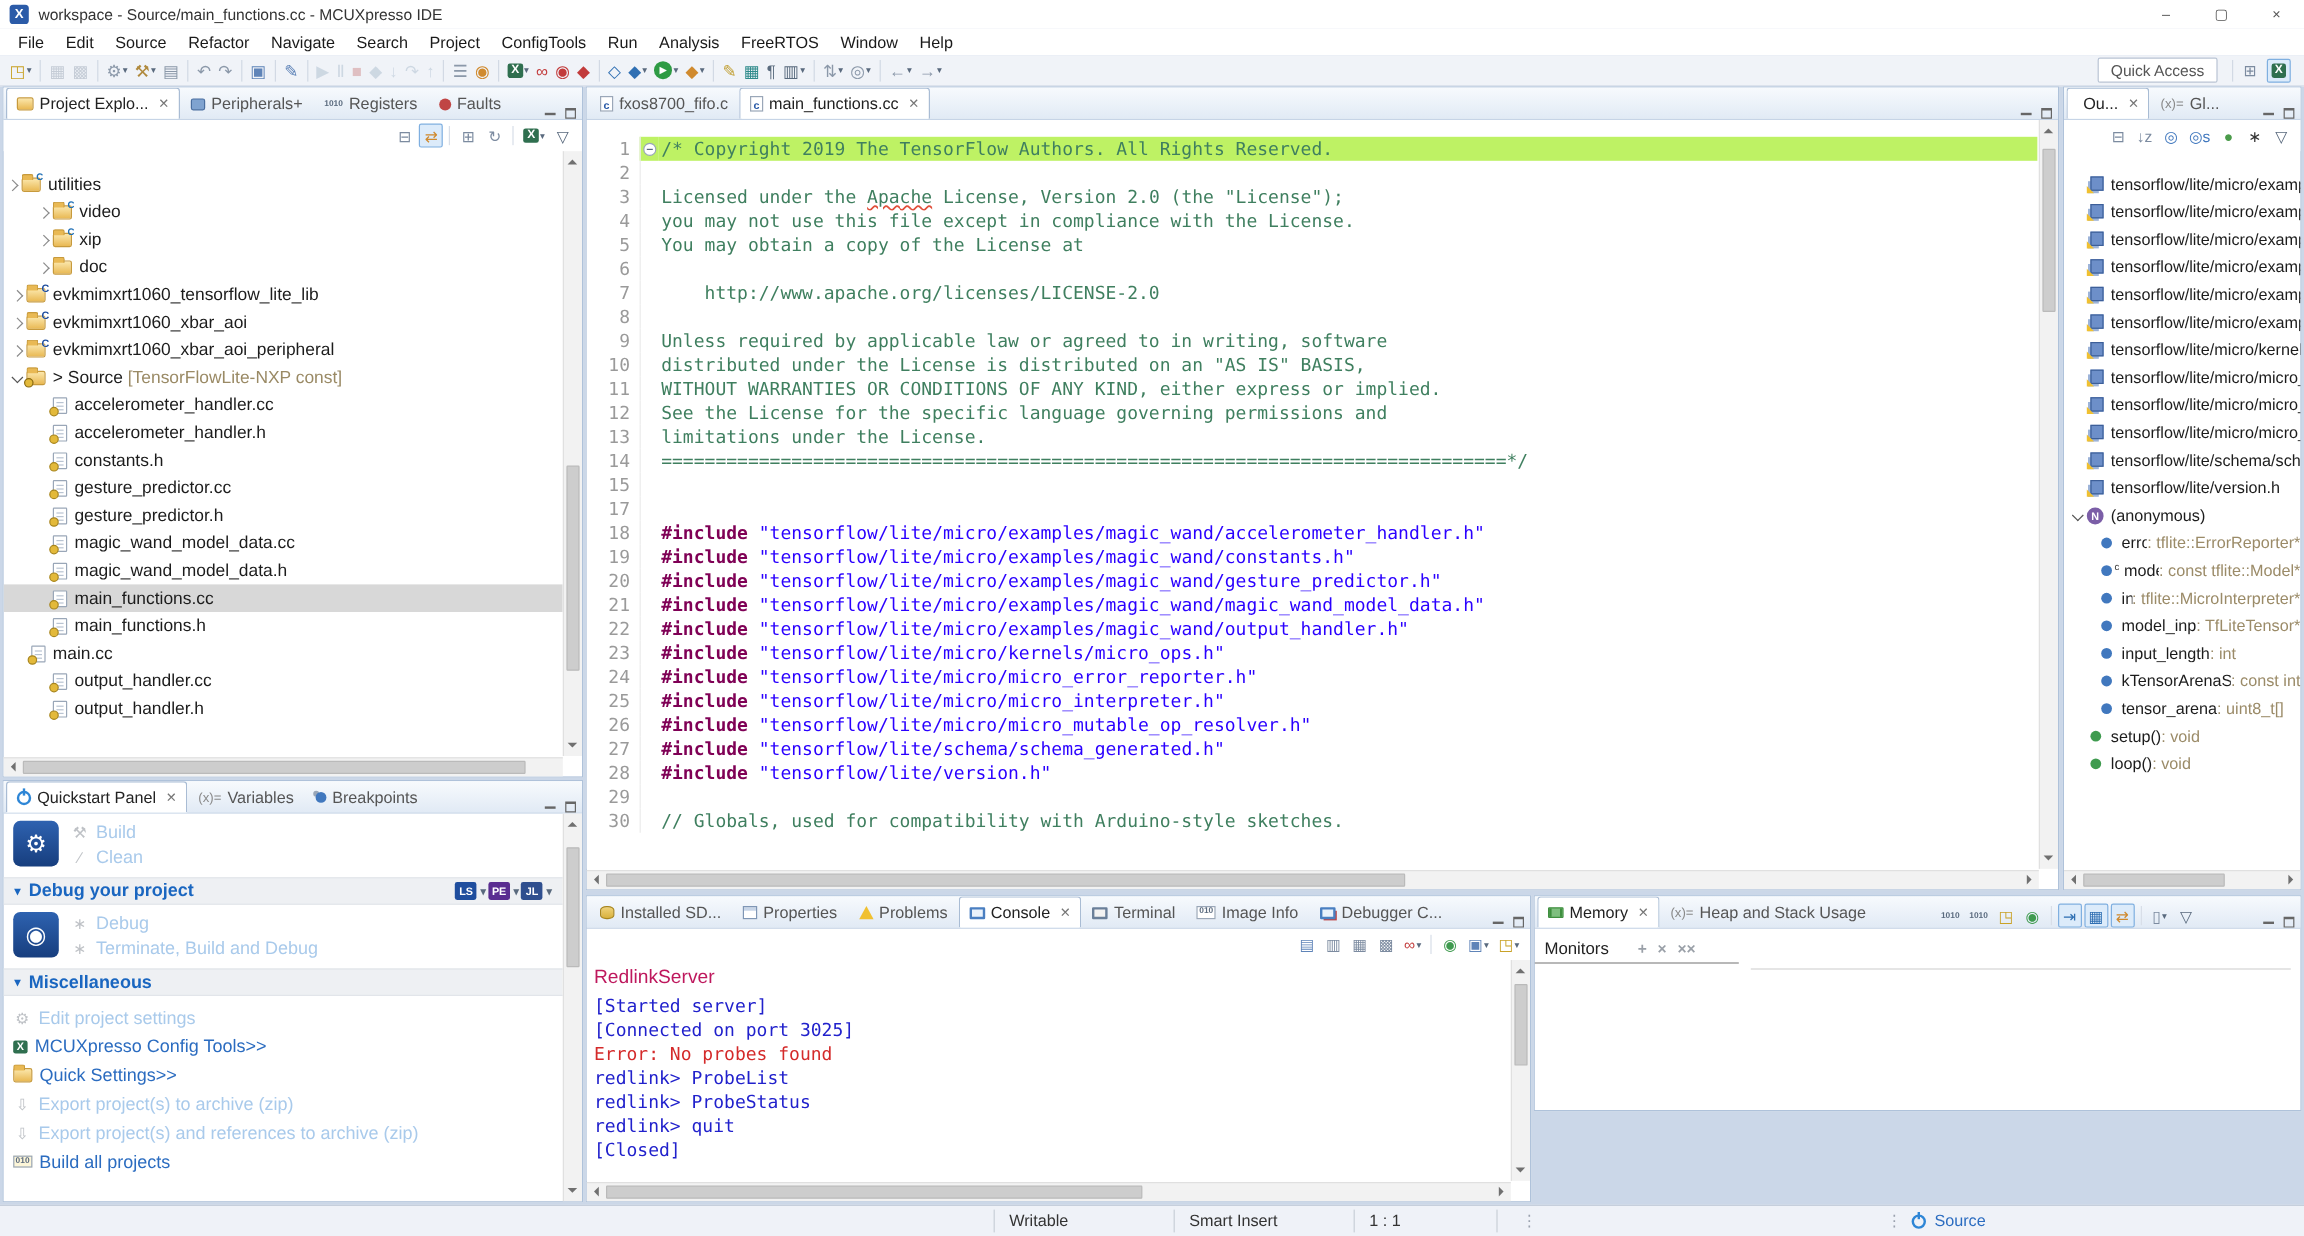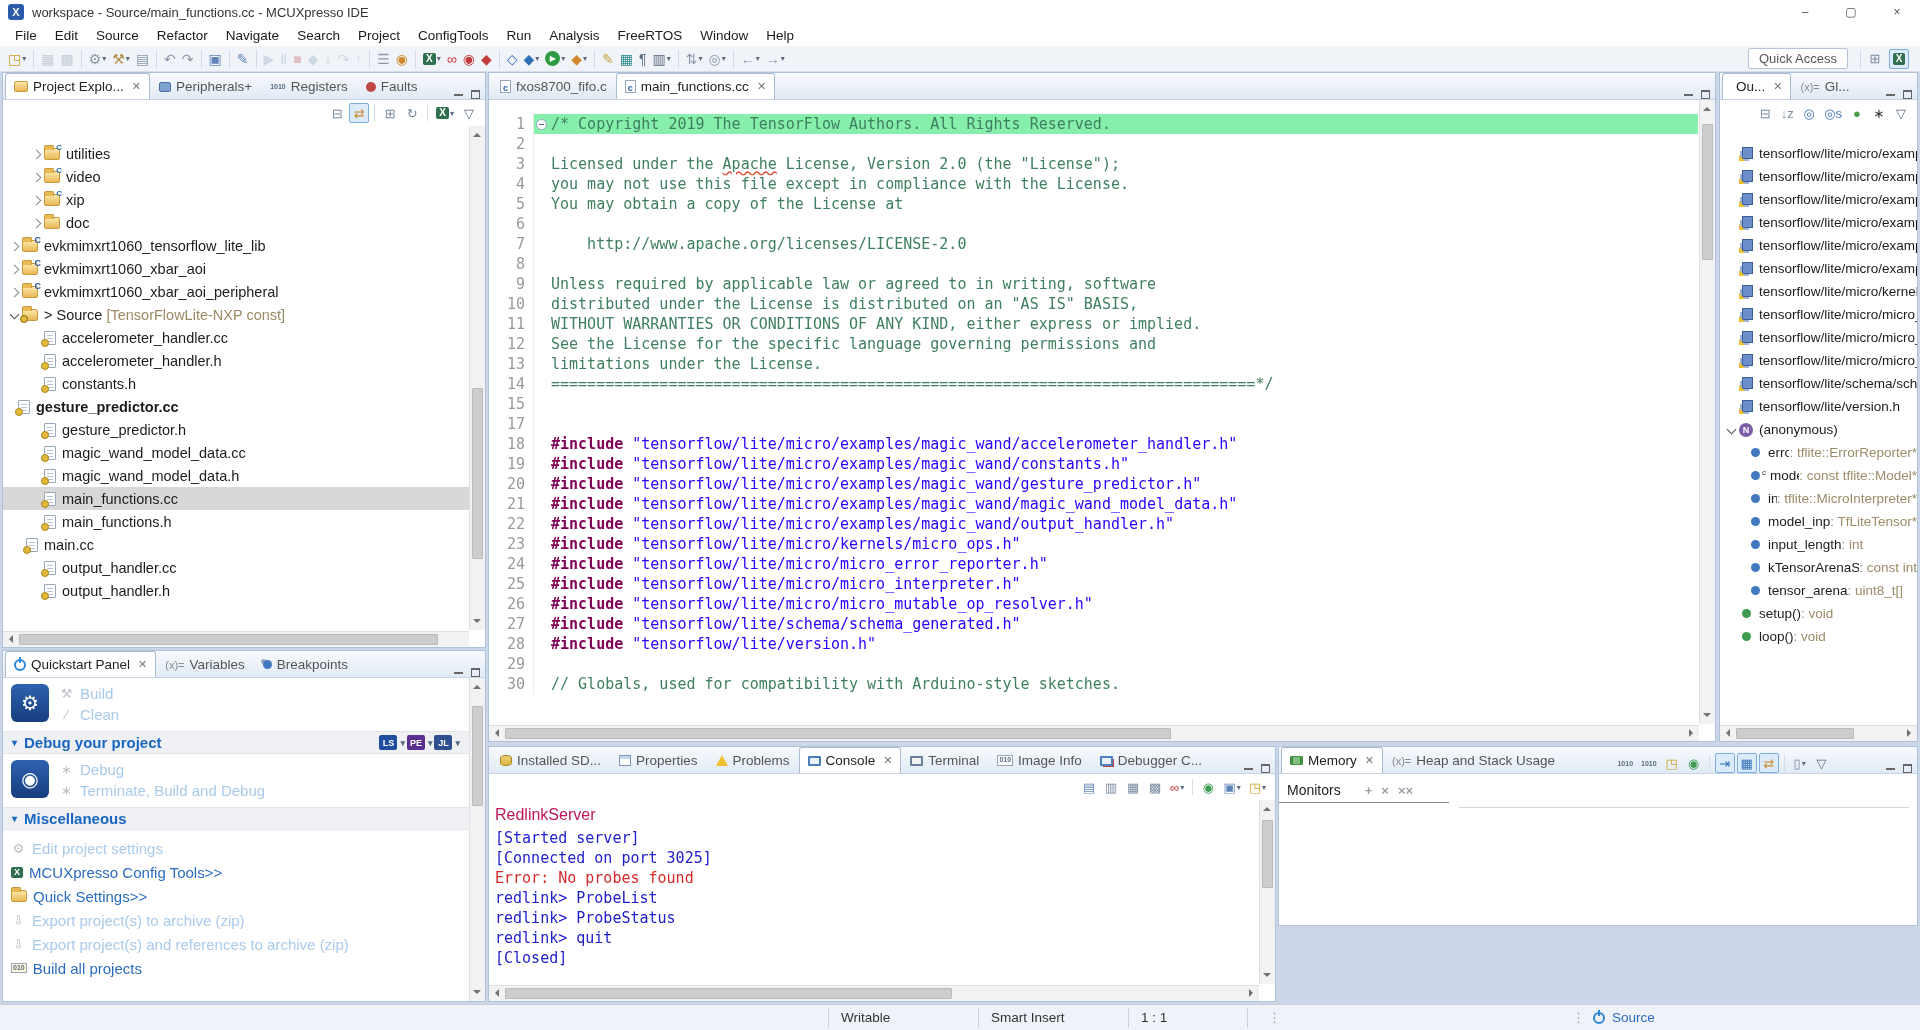--- a/index.html
+++ b/index.html
@@ -80,21 +80,21 @@
 .ic-props{width:12px;height:11px;background:#fff;border:1px solid #7F96B5;box-shadow:inset 0 3px 0 #C7D5E8}
 .ic-warn{width:0;height:0;border-left:6px solid transparent;border-right:6px solid transparent;border-bottom:11px solid #F0C030}
 .ic-screen{width:13px;height:10px;background:#EAF2FB;border:2px solid #4A7FC1;border-radius:1px}
 .ic-term{width:13px;height:10px;background:#F2F2F2;border:2px solid #6A7F99;border-radius:1px}
 .ic-imginfo{font-size:7px;font-weight:bold;color:#5A6A7E;border:1px solid #9AA7B8;padding:0 1px;background:#fff;line-height:1.2}
 .ic-dbgc{width:13px;height:10px;background:#EAF2FB;border:2px solid #4A7FC1;border-radius:1px;box-shadow:2px 2px 0 -1px #C04545}
 .ic-mem{width:13px;height:9px;background:#7FBF7F;border:1px solid #3F8F3F;border-radius:1px;box-shadow:inset 2px 0 0 #3F8F3F,inset -2px 0 0 #3F8F3F}
 
 .codearea{position:absolute;left:0;top:27px;right:17px;bottom:17px;overflow:hidden;padding-top:14px;background:#fff}
 .crow{display:flex;height:20px;white-space:pre;font-family:"DejaVu Sans Mono",monospace;font-size:15px;line-height:20px}
-.crow.hl .lfold,.crow.hl .lcode{background:#86efac}
+.crow.hl .lfold,.crow.hl .lcode{background:#bef264}
 .lnum{width:44px;flex:none;text-align:right;padding-right:8px;color:#9A9A9A;background:#fff}
 .lfold{width:16px;flex:none;display:flex;align-items:center;justify-content:center;border-left:1px solid #ECECEC}
 .lcode{flex:1;padding-left:2px}
 .foldc{width:11px;height:11px;border:1px solid #9AA7B8;border-radius:50%;position:relative;background:#fff}
 .foldc::after{content:"";position:absolute;left:2px;right:2px;top:4px;height:1px;background:#5A6A7E}
 .sg-c{color:#3F7F5F}
 .sg-cm{color:#3F7F5F;text-decoration:underline;text-decoration-style:wavy;text-decoration-color:#E0503C}
 .sg-p{color:#7F0055;font-weight:bold}
 .sg-s{color:#2A00FF}
 .sg-w{color:#111}
@@ -361,21 +361,21 @@
         <span class="msep"></span>
         <span class="mtbi">
           <span class="badge-x">X</span>
           <span class="dd">▾</span>
         </span>
         <span class="mtbi">
           <span class="mg" style="color: rgb(90, 106, 126);">▽</span>
         </span>
       </div>
     <div class="treewrap">
-        <div class="trow" style="padding-left: 26px; align-items: center;">
+        <div class="trow" style=" align-items: center;">
           <span class="tw closed"></span>
           <span class="fic ic fol ic-folder-c"></span>
           <span class="tl">utilities</span>
         </div>
         <div class="trow" style="padding-left: 26px;">
           <span class="tw closed"></span>
           <span class="fic ic fol ic-folder-c"></span>
           <span class="tl">video</span>
         </div>
         <div class="trow" style="padding-left: 26px;">
@@ -417,21 +417,21 @@
         <div class="trow" style="padding-left: 26px;">
           <span class="tw"></span>
           <span class="fic ic ic-file-src"></span>
           <span class="tl">accelerometer_handler.h</span>
         </div>
         <div class="trow" style="padding-left: 26px;">
           <span class="tw"></span>
           <span class="fic ic ic-file-src"></span>
           <span class="tl">constants.h</span>
         </div>
-        <div class="trow" style=" font-weight: bold;">
+        <div class="trow" style="padding-left: 26px;">
           <span class="tw"></span>
           <span class="fic ic ic-file-src"></span>
           <span class="tl">gesture_predictor.cc</span>
         </div>
         <div class="trow" style="padding-left: 26px;">
           <span class="tw"></span>
           <span class="fic ic ic-file-src"></span>
           <span class="tl">gesture_predictor.h</span>
         </div>
         <div class="trow" style="padding-left: 26px;">

